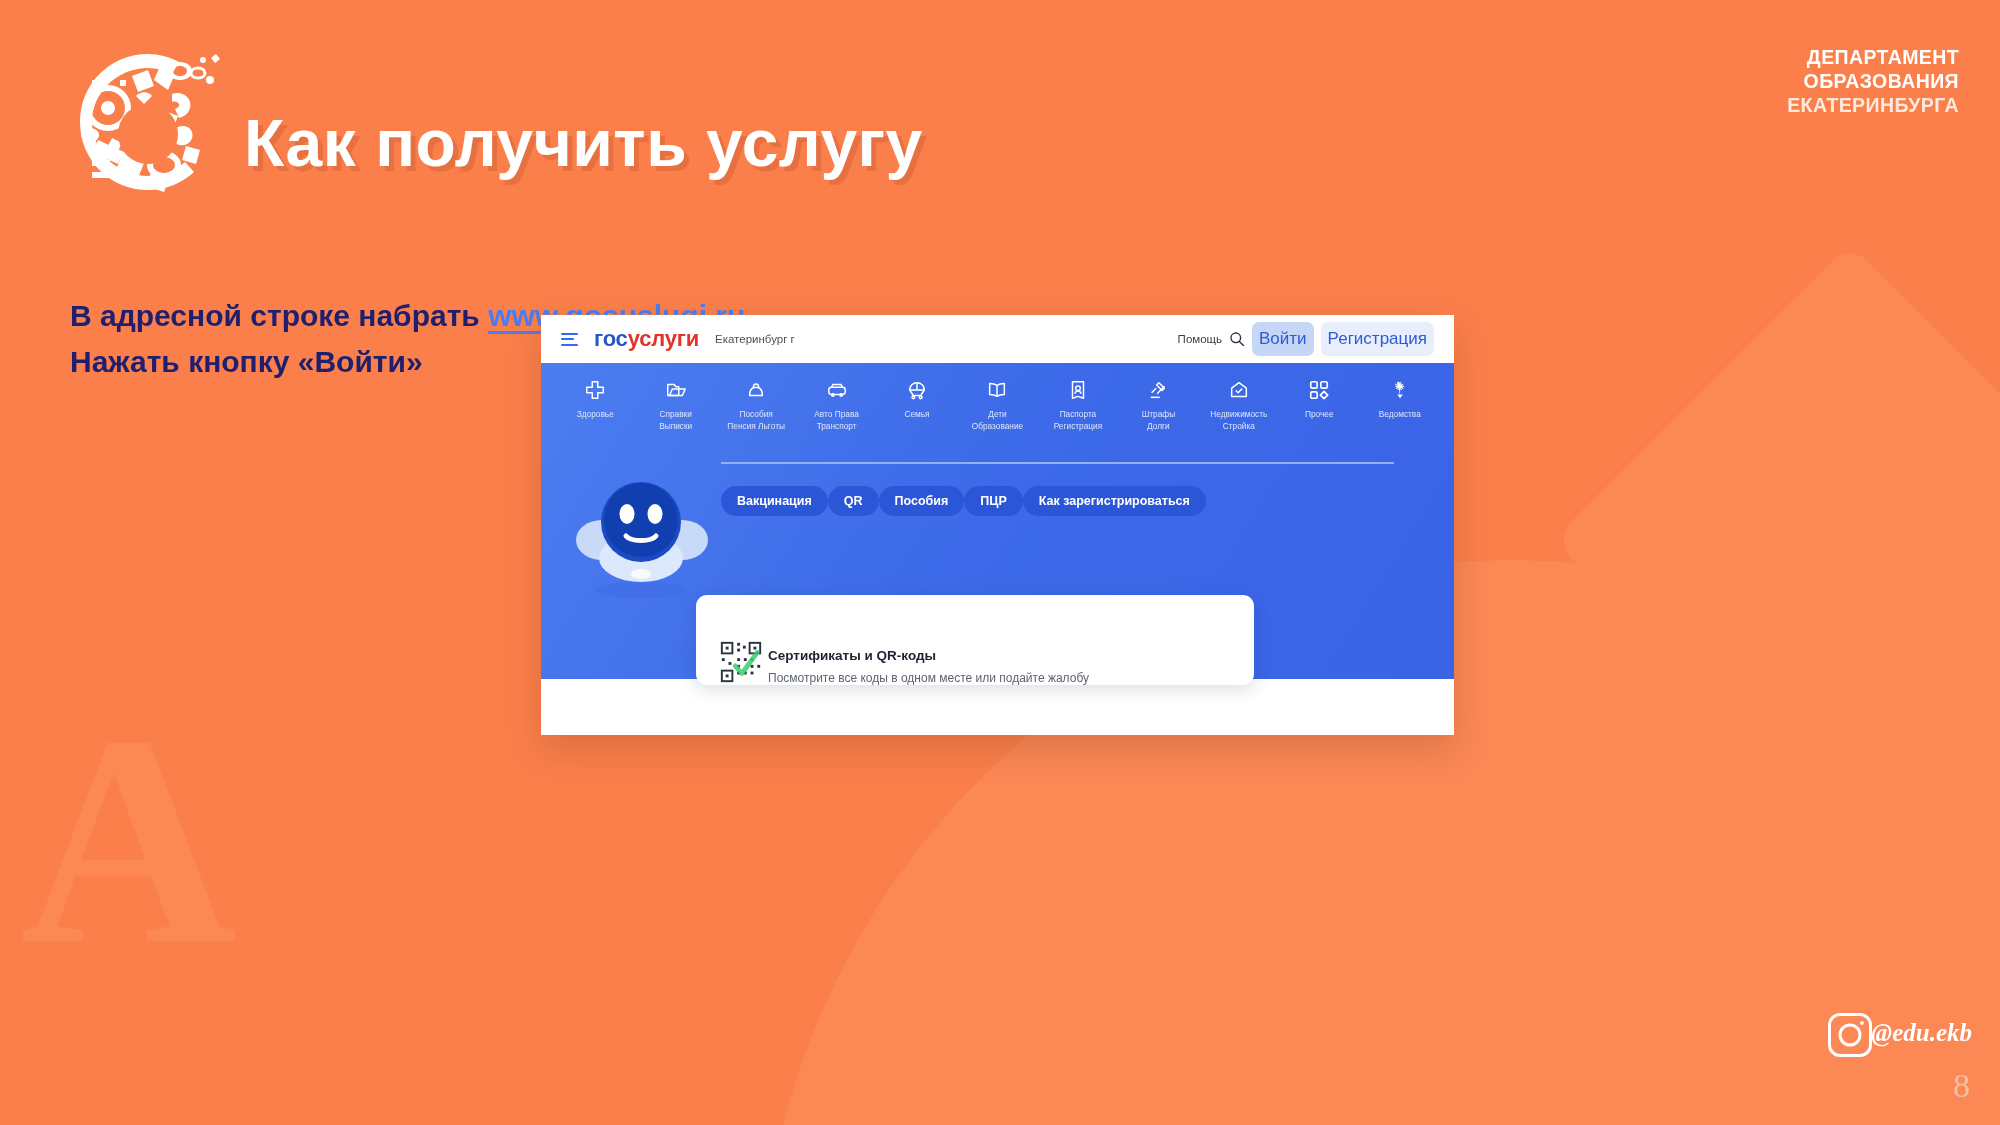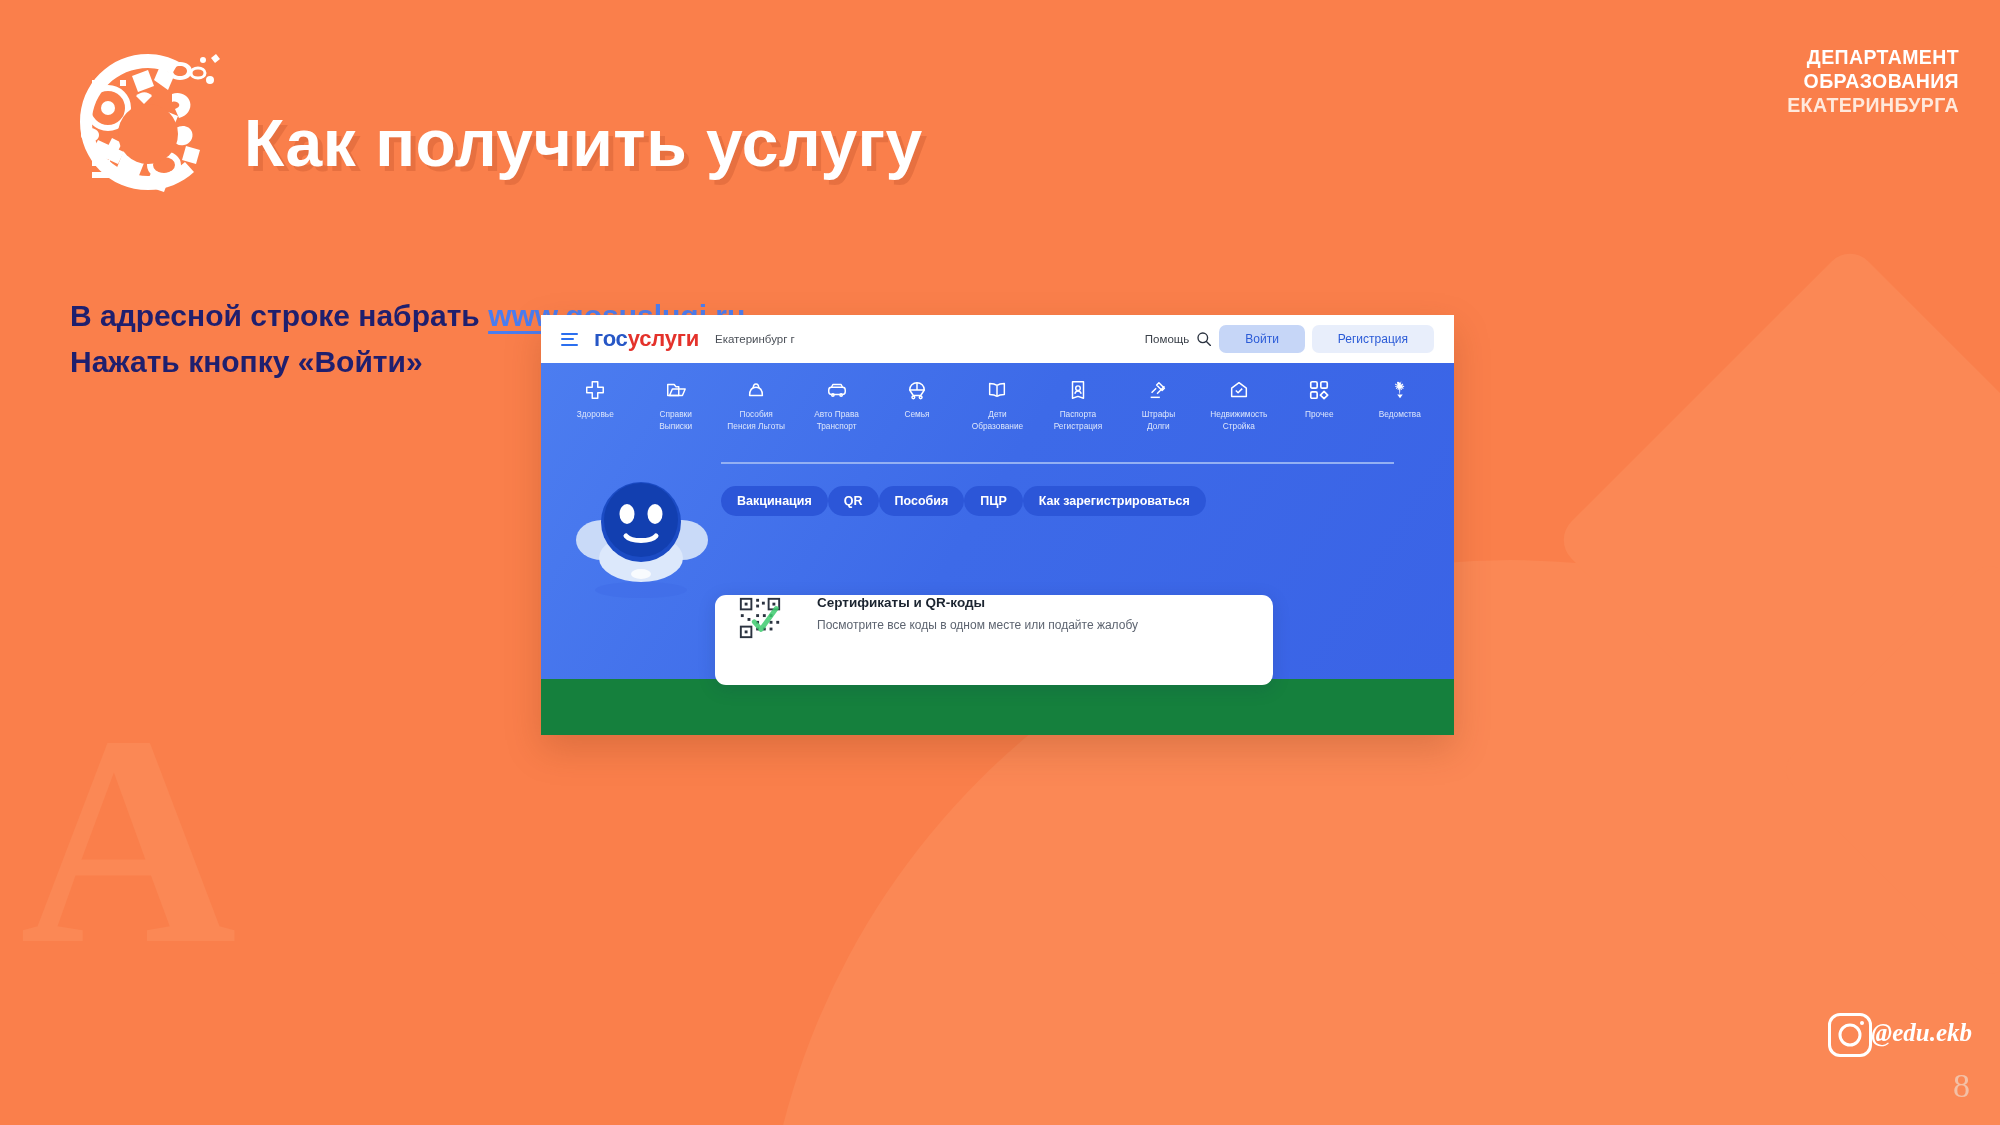--- a/index.html
+++ b/index.html
@@ -77,21 +77,21 @@
   .instructions a {
     color:#4A7DF0;
     text-decoration:underline;
     text-underline-offset:5px;
   }
 
   
   .shot {
     position:absolute; left:541px; top:315px;
     width:913px; height:420px;
-    background:#15803d;
+    background:#ffffff;
     box-shadow: 0 14px 34px rgba(120,50,20,.22);
     overflow:hidden;
   }
 
   
   .gos-header {
     height:48px;
     background:#ffffff;
     display:flex; align-items:center;
     padding:0 20px;
@@ -100,22 +100,22 @@
   .burger i { display:block; height:2px; background:#2B6FEF; border-radius:2px; }
   .burger i:nth-child(2) { width:75%; }
   .gos-logo { font-size:22px; font-weight:bold; letter-spacing:-.2px; }
   .gos-logo .b { color:#2757C6; }
   .gos-logo .r { color:#E4322B; }
   .gos-city { margin-left:16px; font-size:11.5px; color:#4a4f57; }
   .gos-right { margin-left:auto; display:flex; align-items:center; gap:7px; }
   .gos-help { font-size:11.5px; color:#3a4049; cursor:pointer; }
   .gos-search-ic { width:16px; height:16px; cursor:pointer; }
   .gos-btn {
-    font-size:12px; color:#2B5BD7;
-    padding:7px 26px; border-radius:7px; cursor:pointer;
+    font-size:17px; color:#2B5BD7;
+    padding:7px 7px; border-radius:7px; cursor:pointer;
     white-space:nowrap;
   }
   .gos-btn.login { background:#C6D6F7; }
   .gos-btn.reg { background:#E8EEFB; }
 
   
   .gos-body {
     height:316px;
     background:linear-gradient(122deg,#4C7DF0 0%,#3D6AE8 48%,#3A63E6 100%);
     position:relative;
@@ -152,28 +152,28 @@
     color:#ffffff;
     font-size:12.5px;
     padding:8px 16px;
     border-radius:17px;
     cursor:pointer;
     white-space:nowrap;
   }
 
   
   .info-card {
-    position:absolute; left:174px; bottom:-6px;
+    position:absolute; left:155px; bottom:-6px;
     width:558px; height:90px;
     background:#ffffff;
     border-radius:11px;
     box-shadow:0 4px 18px rgba(20,40,90,.16);
-    display:flex; align-items:flex-start;
+    display:flex; align-items:flex-end;
     padding:0 22px;
-    gap:34px;
+    gap:4px;
     cursor:pointer;
   }
   .qr-ic { width:46px; height:46px; flex:0 0 46px; }
   .info-title { font-size:13.5px; font-weight:bold; color:#1b2430; margin-bottom:8px; }
   .info-sub { font-size:12px; color:#5d6470; }
 
   
   .insta {
     position:absolute; right:128px; bottom:68px;
     width:44px; height:44px;

